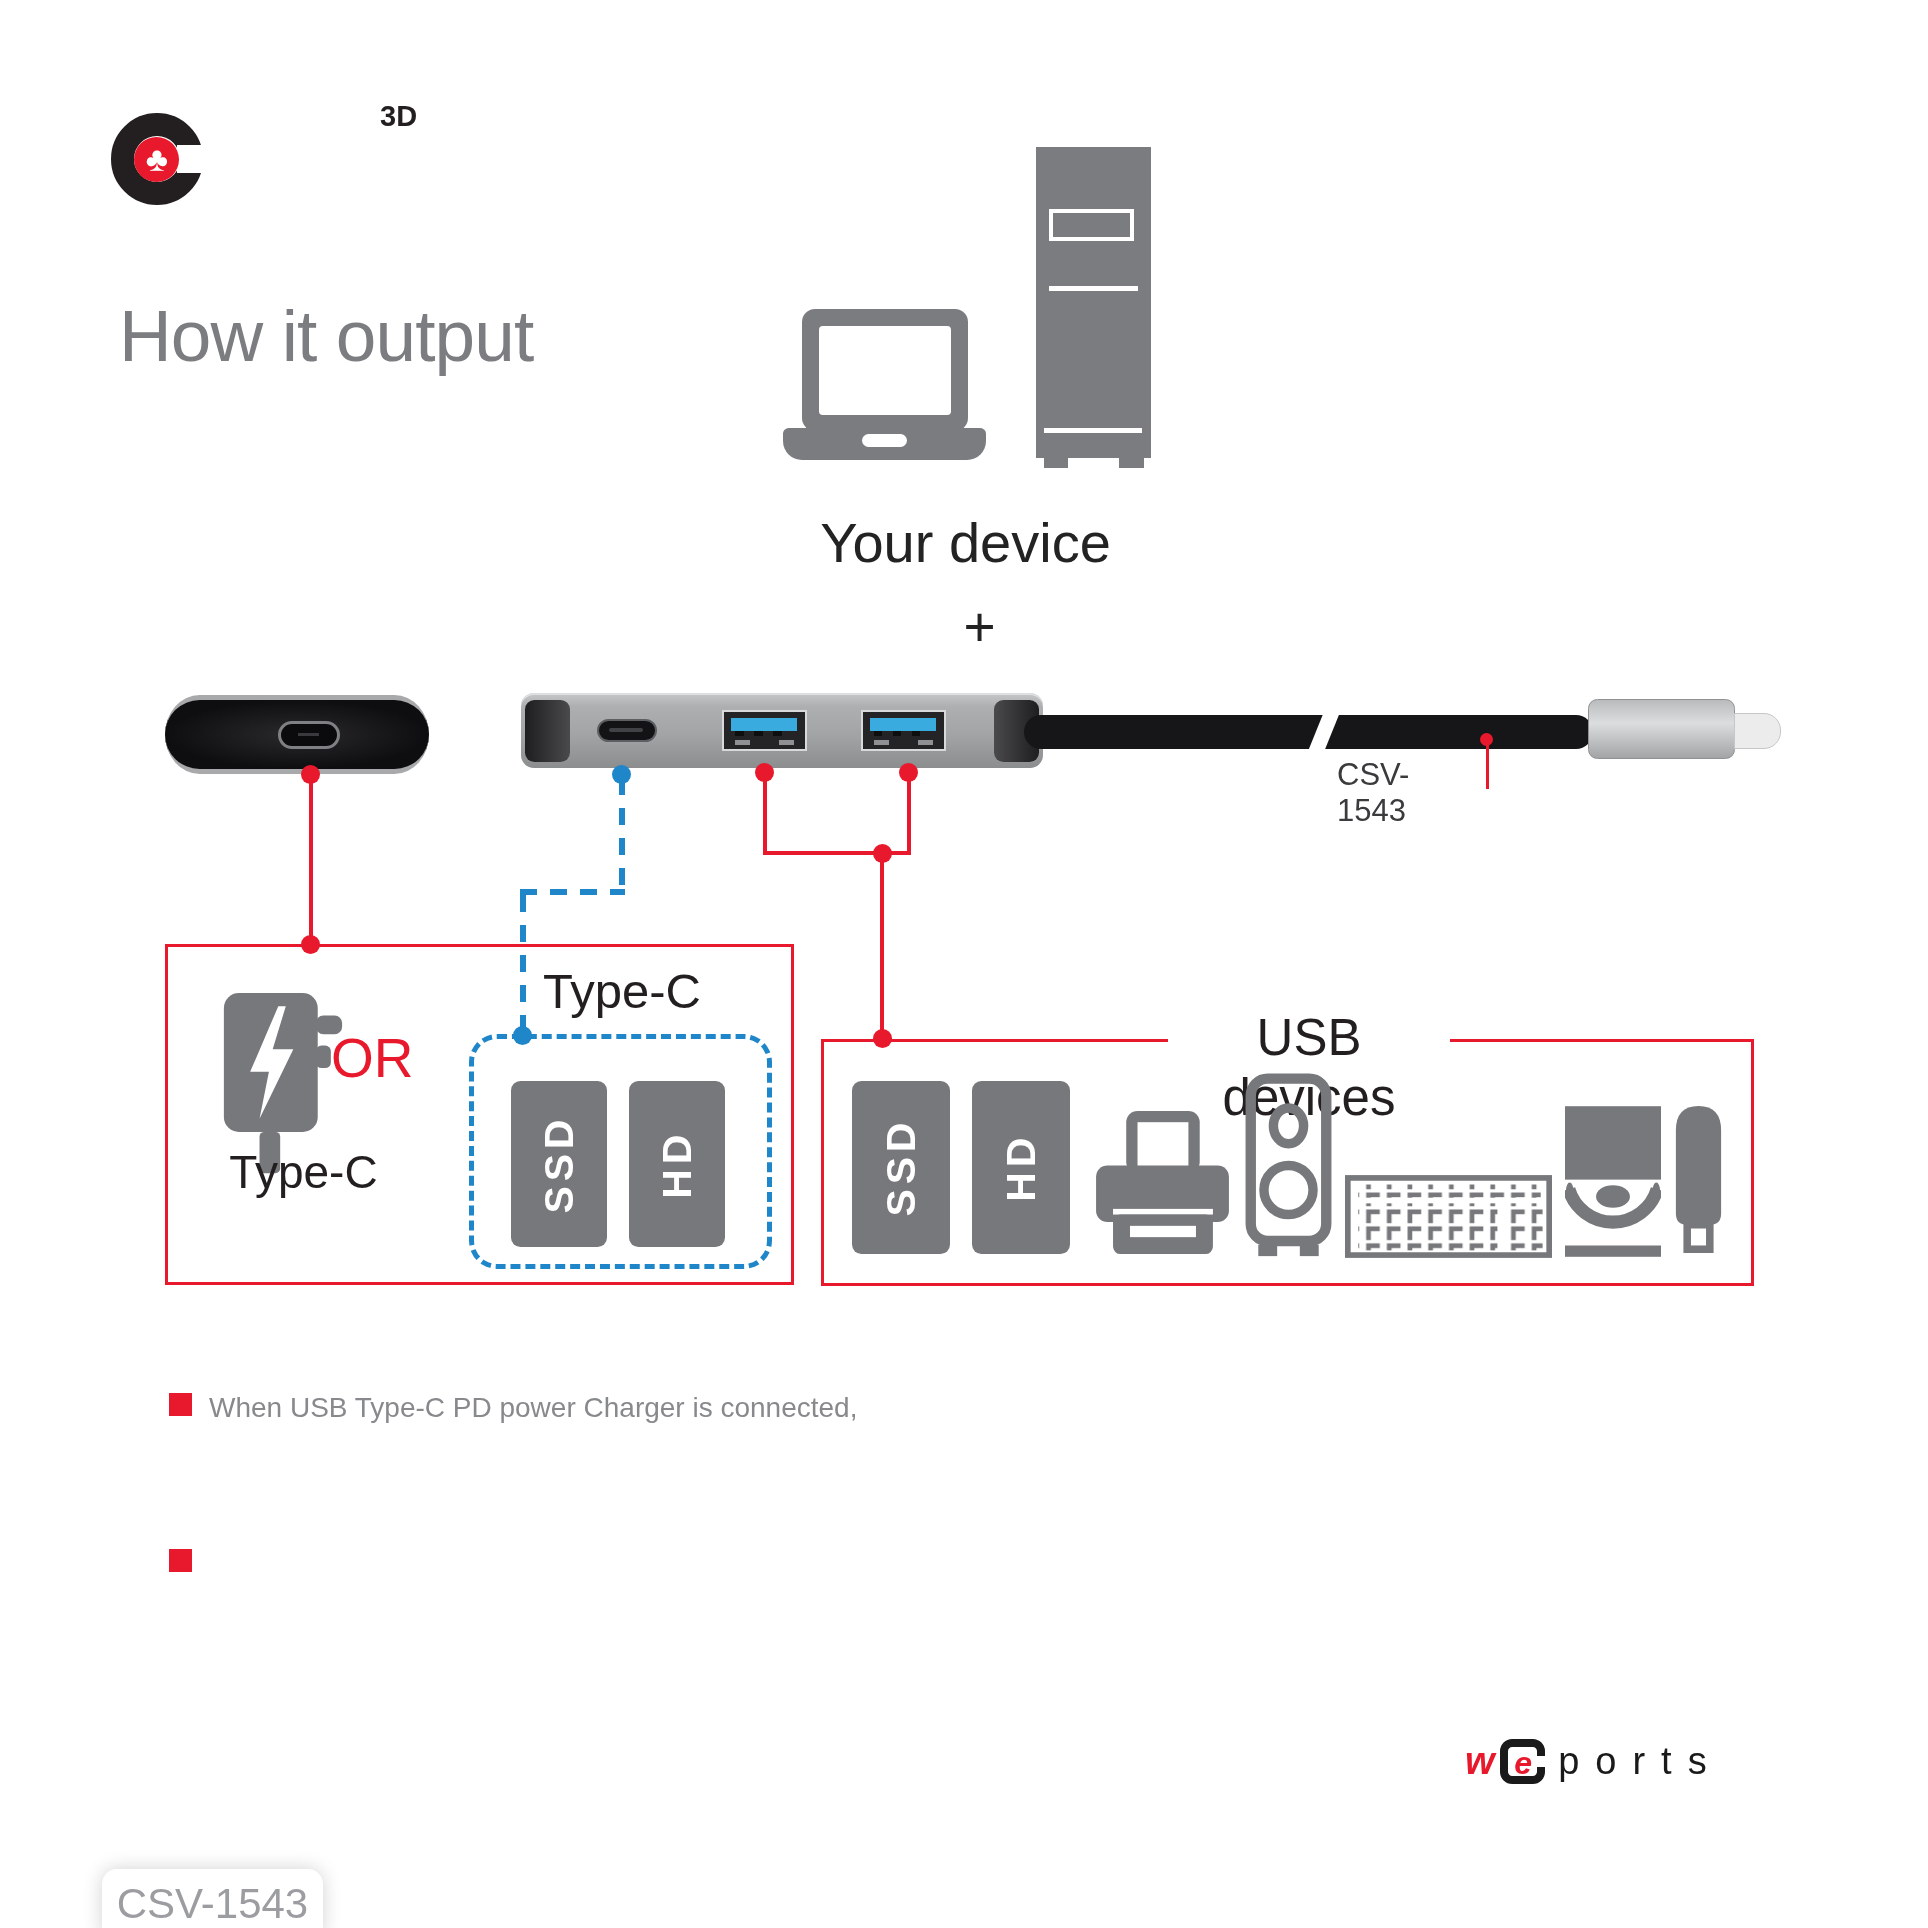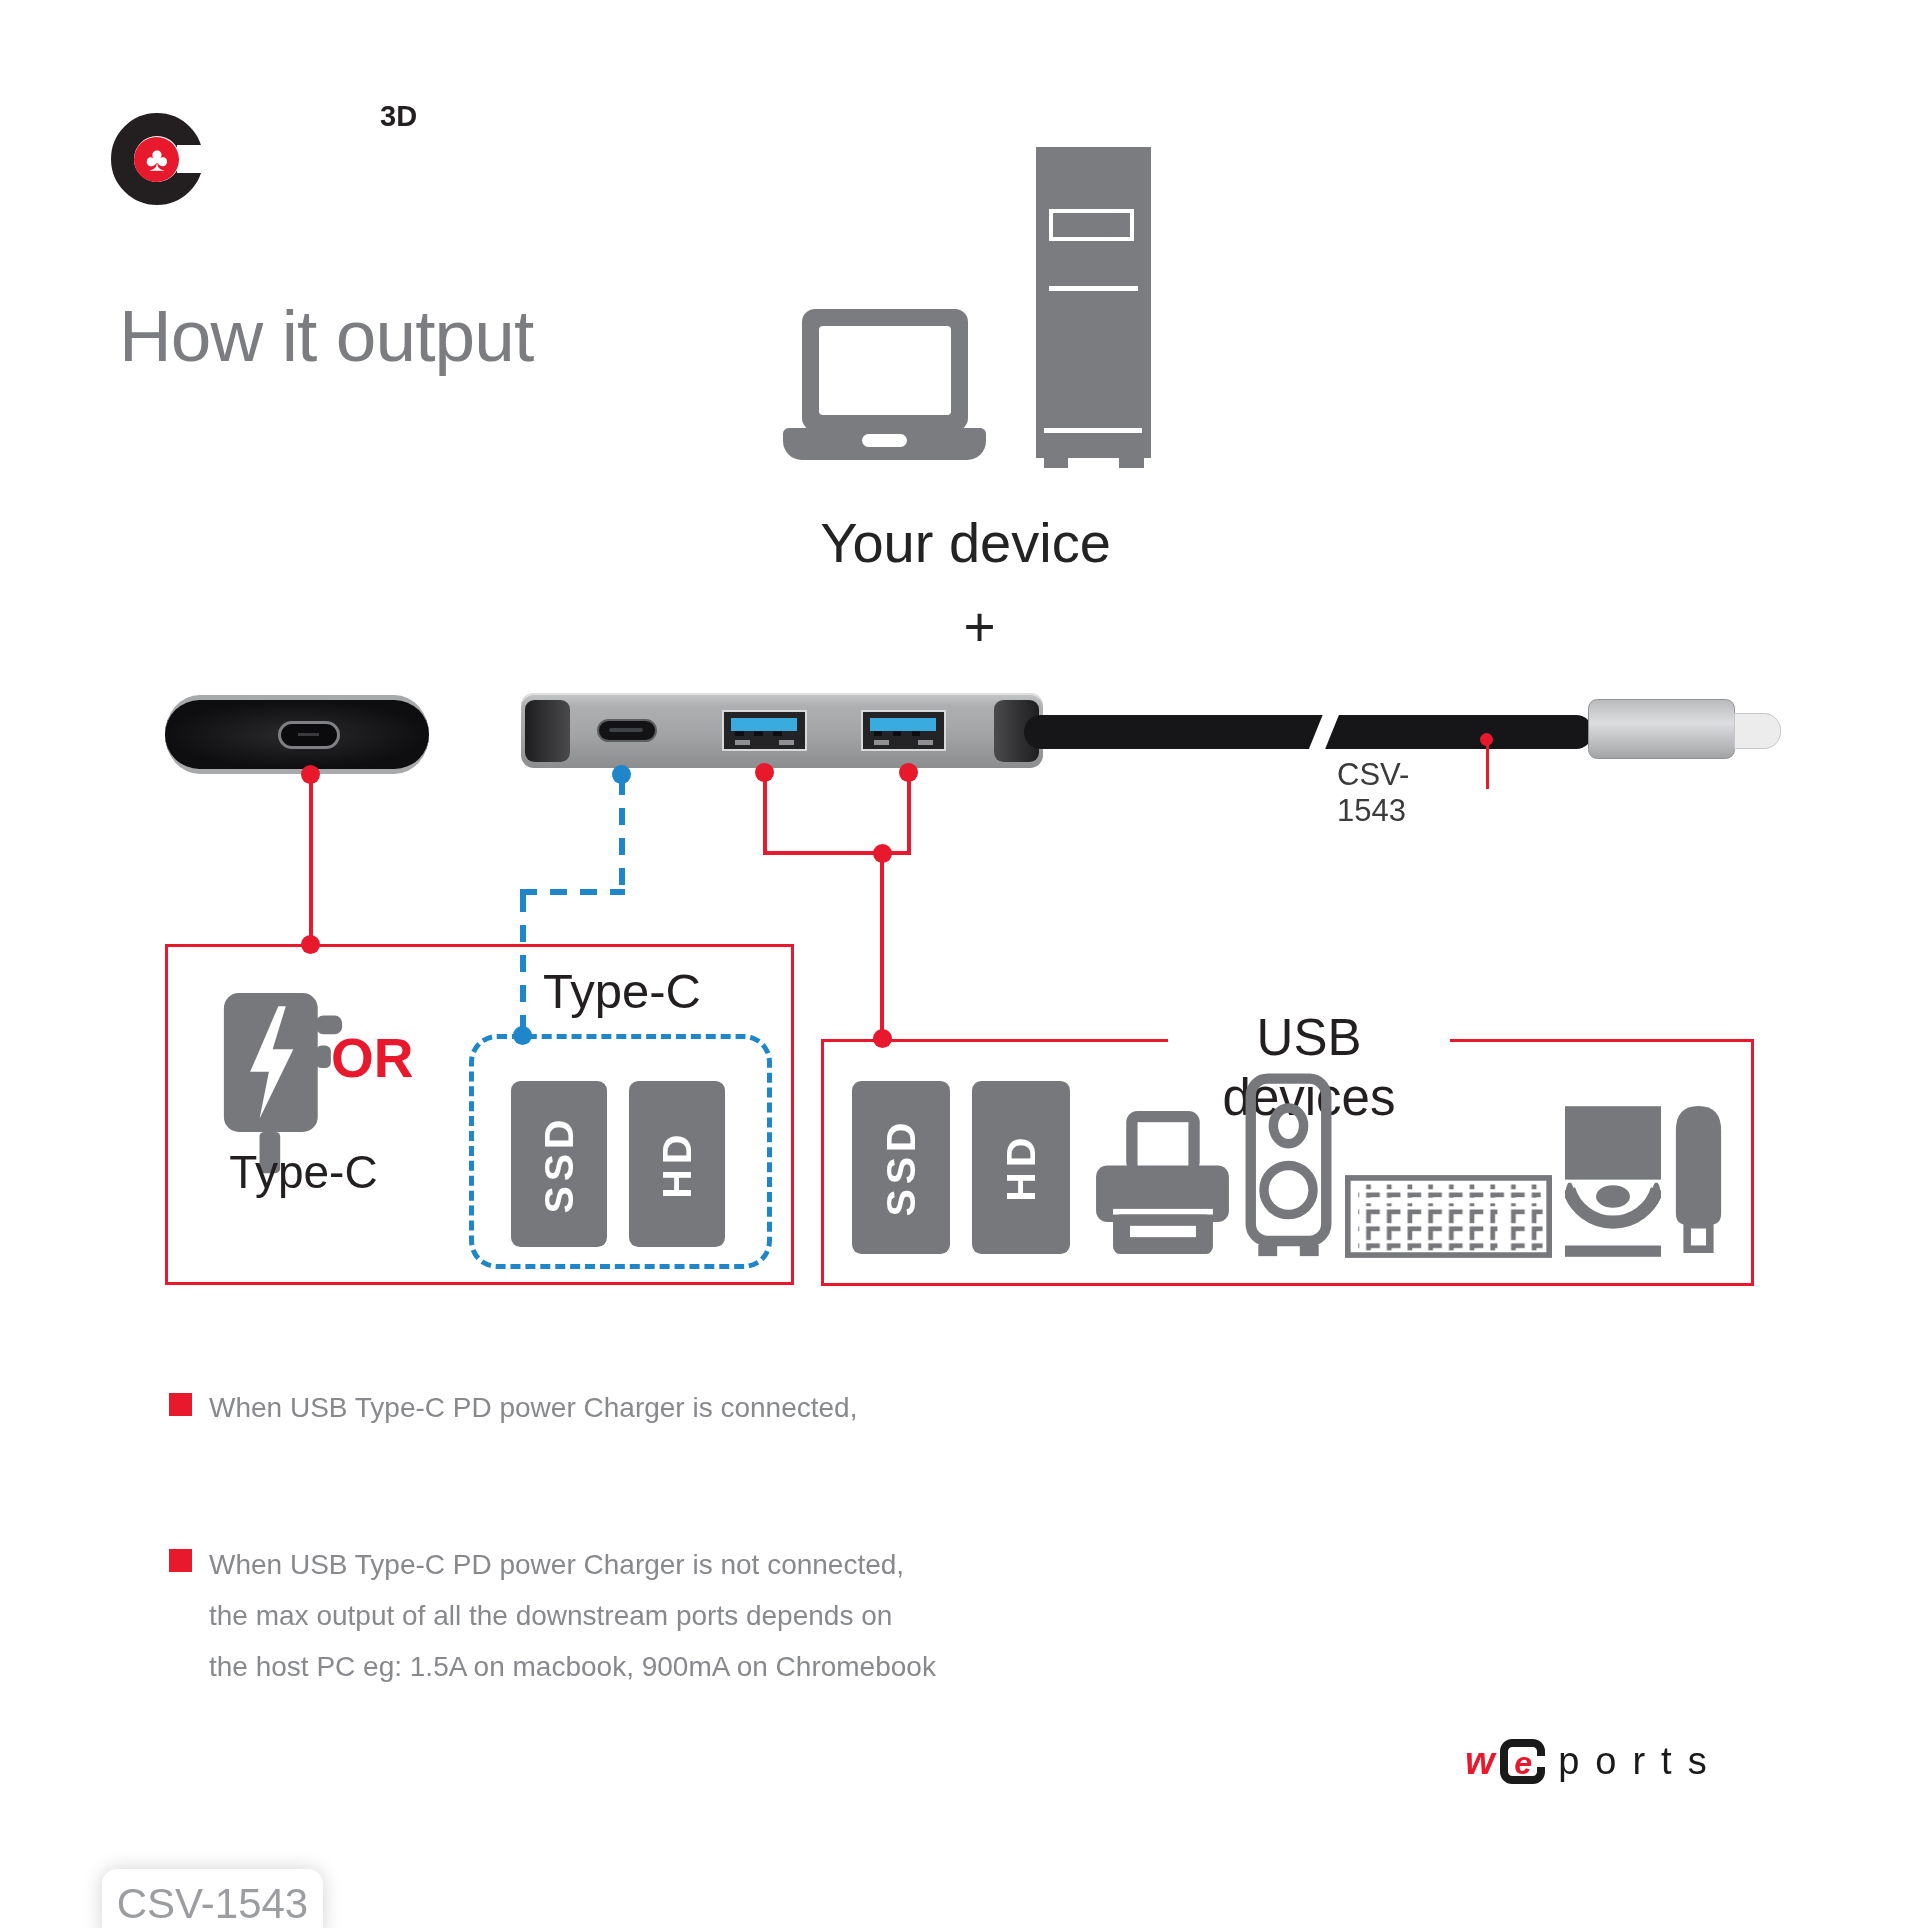--- a/index.html
+++ b/index.html
@@ -80,21 +80,21 @@
   .bdot{position:absolute;width:19px;height:19px;border-radius:50%;background:#1f86c9;}
   .dash-v{position:absolute;width:5.6px;background:repeating-linear-gradient(180deg,#1f86c9 0 17px,transparent 17px 30px);}
   .dash-h{position:absolute;height:5.6px;background:repeating-linear-gradient(90deg,#1f86c9 0 17px,transparent 17px 30px);}
 
   
   .redbox{position:absolute;border:3.8px solid #e8192c;box-sizing:border-box;}
   .usb-title{position:absolute;left:1168px;top:1008px;width:282px;height:60px;background:#fff;
              text-align:center;font-size:51px;line-height:60px;color:#231f20;}
 
   .charger{position:absolute;left:222px;top:991px;width:122px;height:188px;}
-  .or{position:absolute;left:331px;top:1026px;font-size:55px;font-weight:700;color:#e8192c;text-align:center;}
+  .or{position:absolute;left:331px;top:1026px;font-size:55px;font-weight:400;color:#e8192c;text-align:center;}
   .adapter-label{position:absolute;left:153px;top:1143px;width:301px;text-align:center;
                  font-size:46px;line-height:58px;color:#231f20;}
   .dashbox{position:absolute;left:469px;top:1034px;width:303px;height:235px;border:5.6px dashed #1f86c9;
            border-radius:28px;box-sizing:border-box;}
   .typec-dev-label{position:absolute;left:490px;top:959px;width:264px;text-align:center;
                    font-size:49px;line-height:64px;color:#231f20;}
   .drive{position:absolute;background:#77787b;border-radius:9.4px;display:flex;align-items:center;justify-content:center;}
   .drive span{writing-mode:vertical-rl;transform:rotate(180deg);color:#fff;font-weight:700;
               font-size:41px;letter-spacing:4.7px;}
 
@@ -273,25 +273,20 @@
   <svg class="abs" style="left:1674px;top:1104px;" width="49" height="151" viewBox="0 0 52 160">
     <path d="M2 28 Q2 2 26 2 Q50 2 50 28 L50 116 Q50 128 38 128 L14 128 Q2 128 2 116 Z" fill="#77787b"></path>
     <rect x="14" y="128" width="24" height="26" fill="none" stroke="#77787b" stroke-width="8"></rect>
   </svg>
 
   <div class="note-sq" style="left:169px;top:1393px;"></div>
   <div class="note" style="top:1382px;">
     <div>When USB Type-C PD power Charger is connected,</div>
   </div>
   <div class="note-sq" style="left:169px;top:1549px;"></div>
-  <div class="note" style="top:1539px;">
-    <div>When USB Type-C PD power Charger is not connected,</div>
-    <div>the max output of all the downstream ports depends on</div>
-    <div>the host PC eg: 1.5A on macbook, 900mA on Chromebook</div>
-  </div>
 
   <div class="weconnect">
     <span class="wc-we">w</span>
     <span class="wc-c">
       <span class="wc-gap"></span>
       <span class="wc-e">e</span>
     </span>
     <span class="wc-rest">ports</span>
   </div>
 

